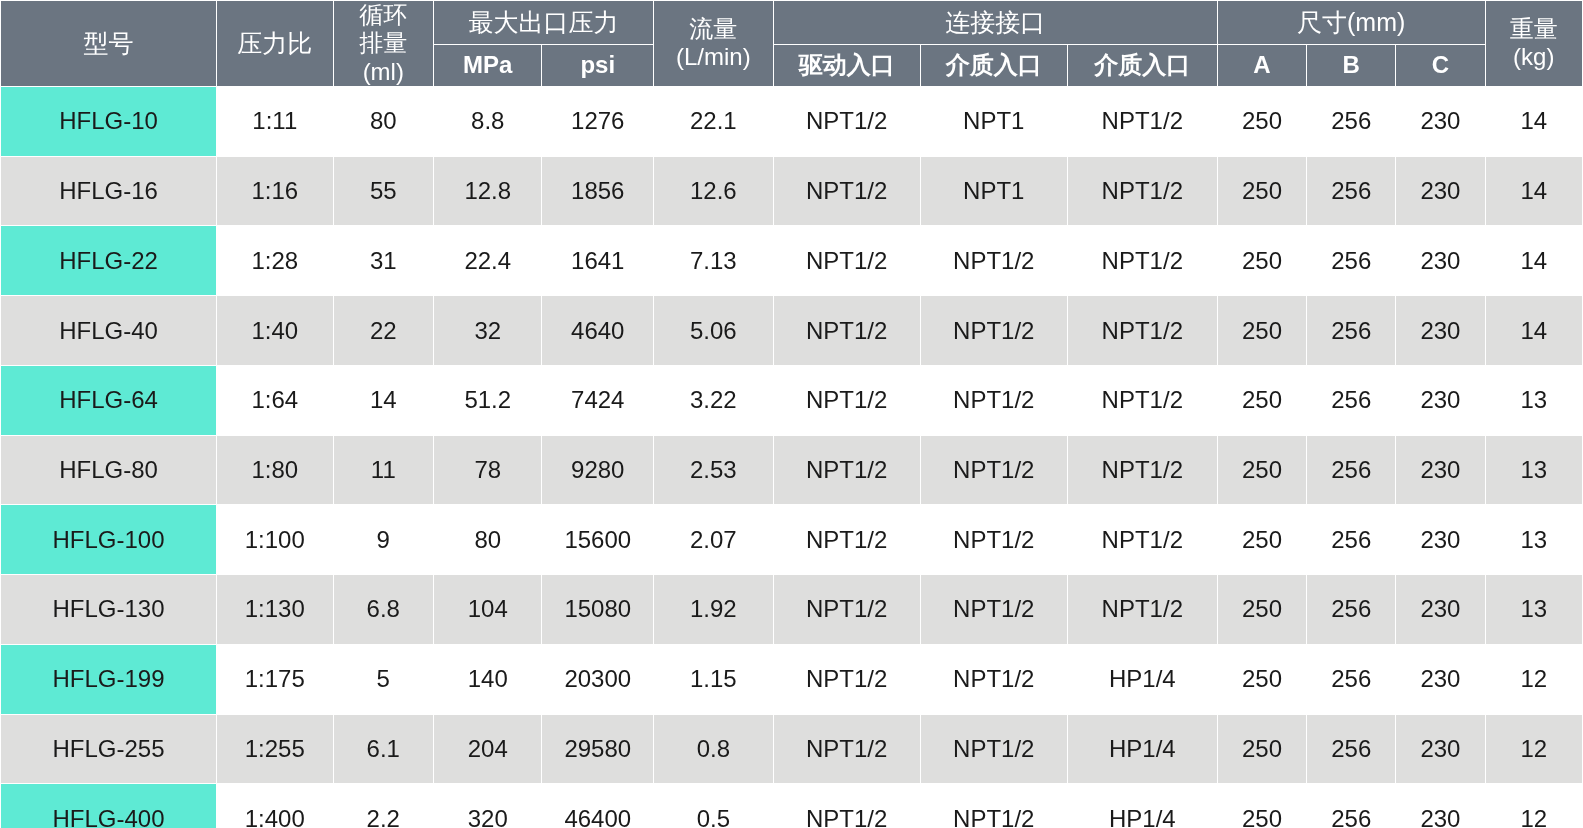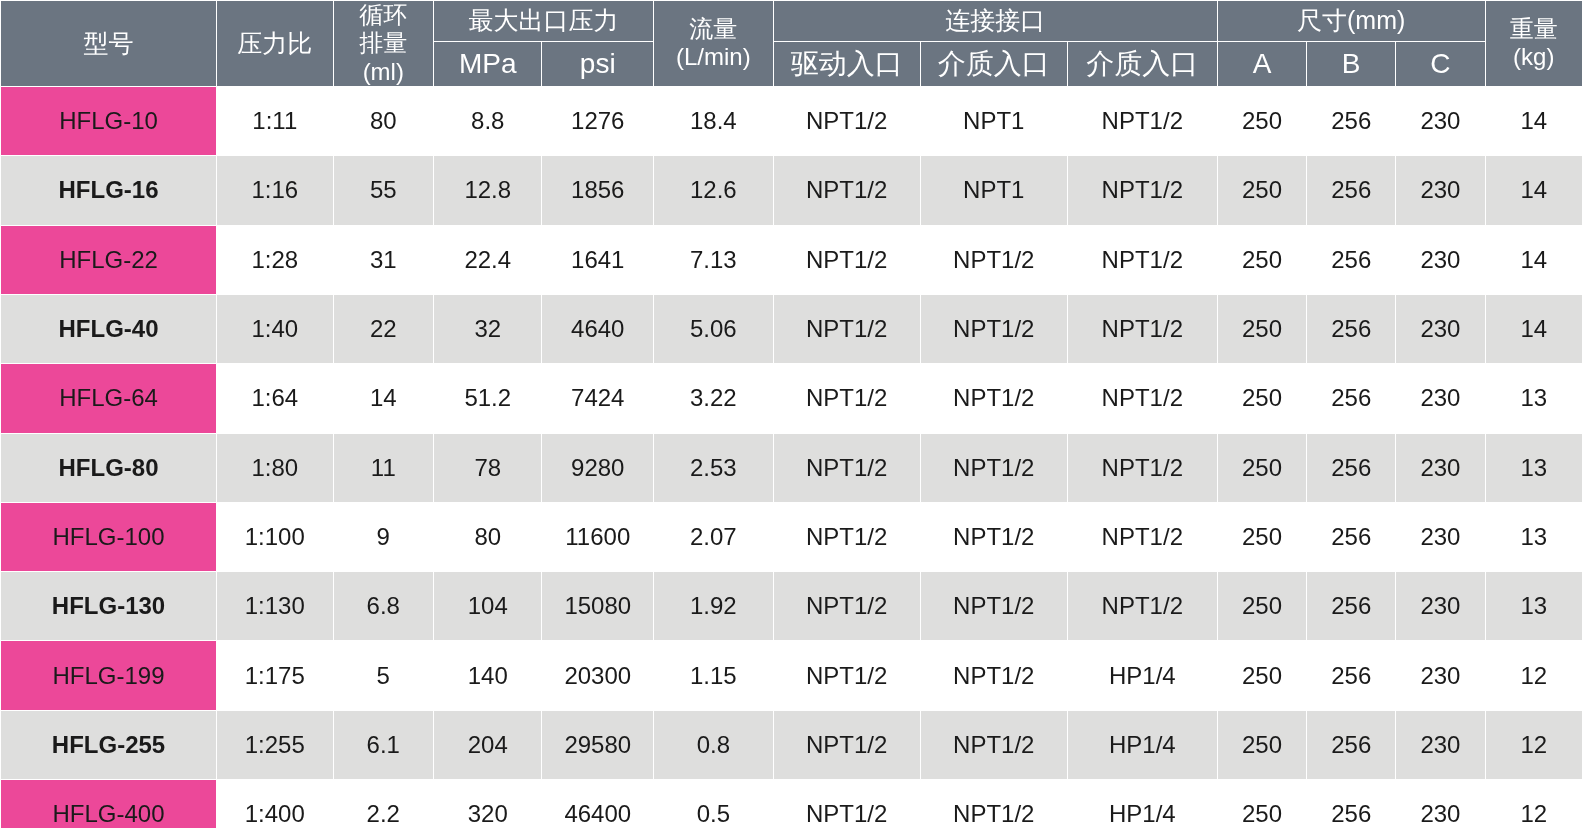--- a/index.html
+++ b/index.html
@@ -27,38 +27,38 @@
     padding: 0;
   }
   thead th {
     background: #6b7581;
     color: #ffffff;
     font-weight: normal;
     font-size: 25px;
     line-height: 1.18;
   }
   thead th.sub {
-    font-size: 28px;
+    font-size: 24px;
+    font-weight: bold;
   }
   tbody td {
     font-size: 24px;
     color: #1a1a1a;
     border: 1px solid #ffffff;
     background: #ffffff;
     height: 58px;
   }
   tbody tr.alt td {
     background: #dededd;
   }
   tbody tr td:first-child {
-    background: #ec4899;
+    background: #5eead4;
   }
   tbody tr.alt td:first-child {
     background: #dededd;
-    font-weight: bold;
   }
   .unit-line {
     display: block;
     font-size: 24px;
   }
   
   col.c-model { width: 213px; }
   col.c-ratio { width: 115px; }
   col.c-disp  { width: 99px; }
   col.c-mpa   { width: 107px; }
@@ -123,21 +123,21 @@
       <th class="sub">C</th>
     </tr>
   </thead>
   <tbody id="table-body">
       <tr>
         <td>HFLG-10</td>
         <td>1:11</td>
         <td>80</td>
         <td>8.8</td>
         <td>1276</td>
-        <td>18.4</td>
+        <td>22.1</td>
         <td>NPT1/2</td>
         <td>NPT1</td>
         <td>NPT1/2</td>
         <td>250</td>
         <td>256</td>
         <td>230</td>
         <td>14</td>
       </tr>
       <tr class="alt">
         <td>HFLG-16</td>
@@ -212,21 +212,21 @@
         <td>250</td>
         <td>256</td>
         <td>230</td>
         <td>13</td>
       </tr>
       <tr>
         <td>HFLG-100</td>
         <td>1:100</td>
         <td>9</td>
         <td>80</td>
-        <td>11600</td>
+        <td>15600</td>
         <td>2.07</td>
         <td>NPT1/2</td>
         <td>NPT1/2</td>
         <td>NPT1/2</td>
         <td>250</td>
         <td>256</td>
         <td>230</td>
         <td>13</td>
       </tr>
       <tr class="alt">

